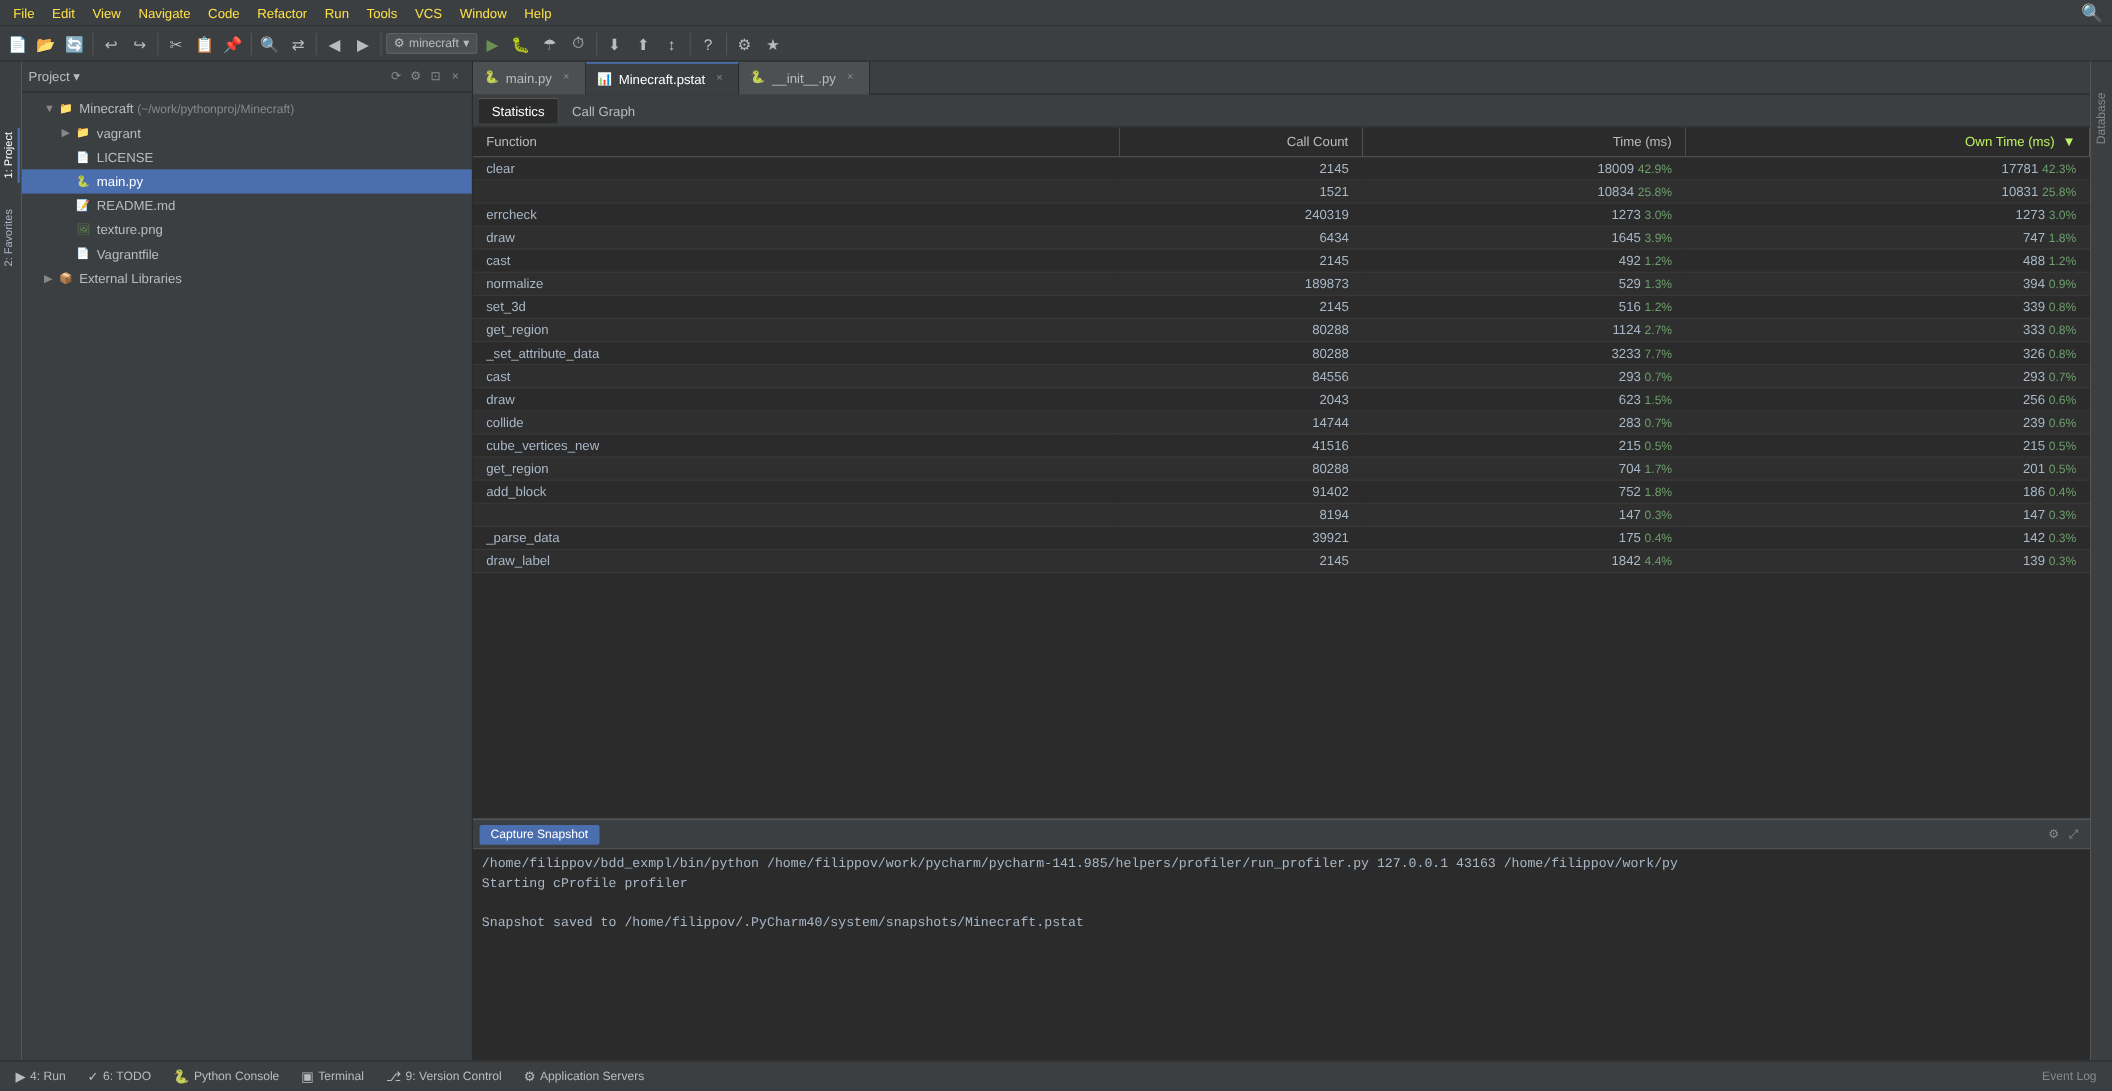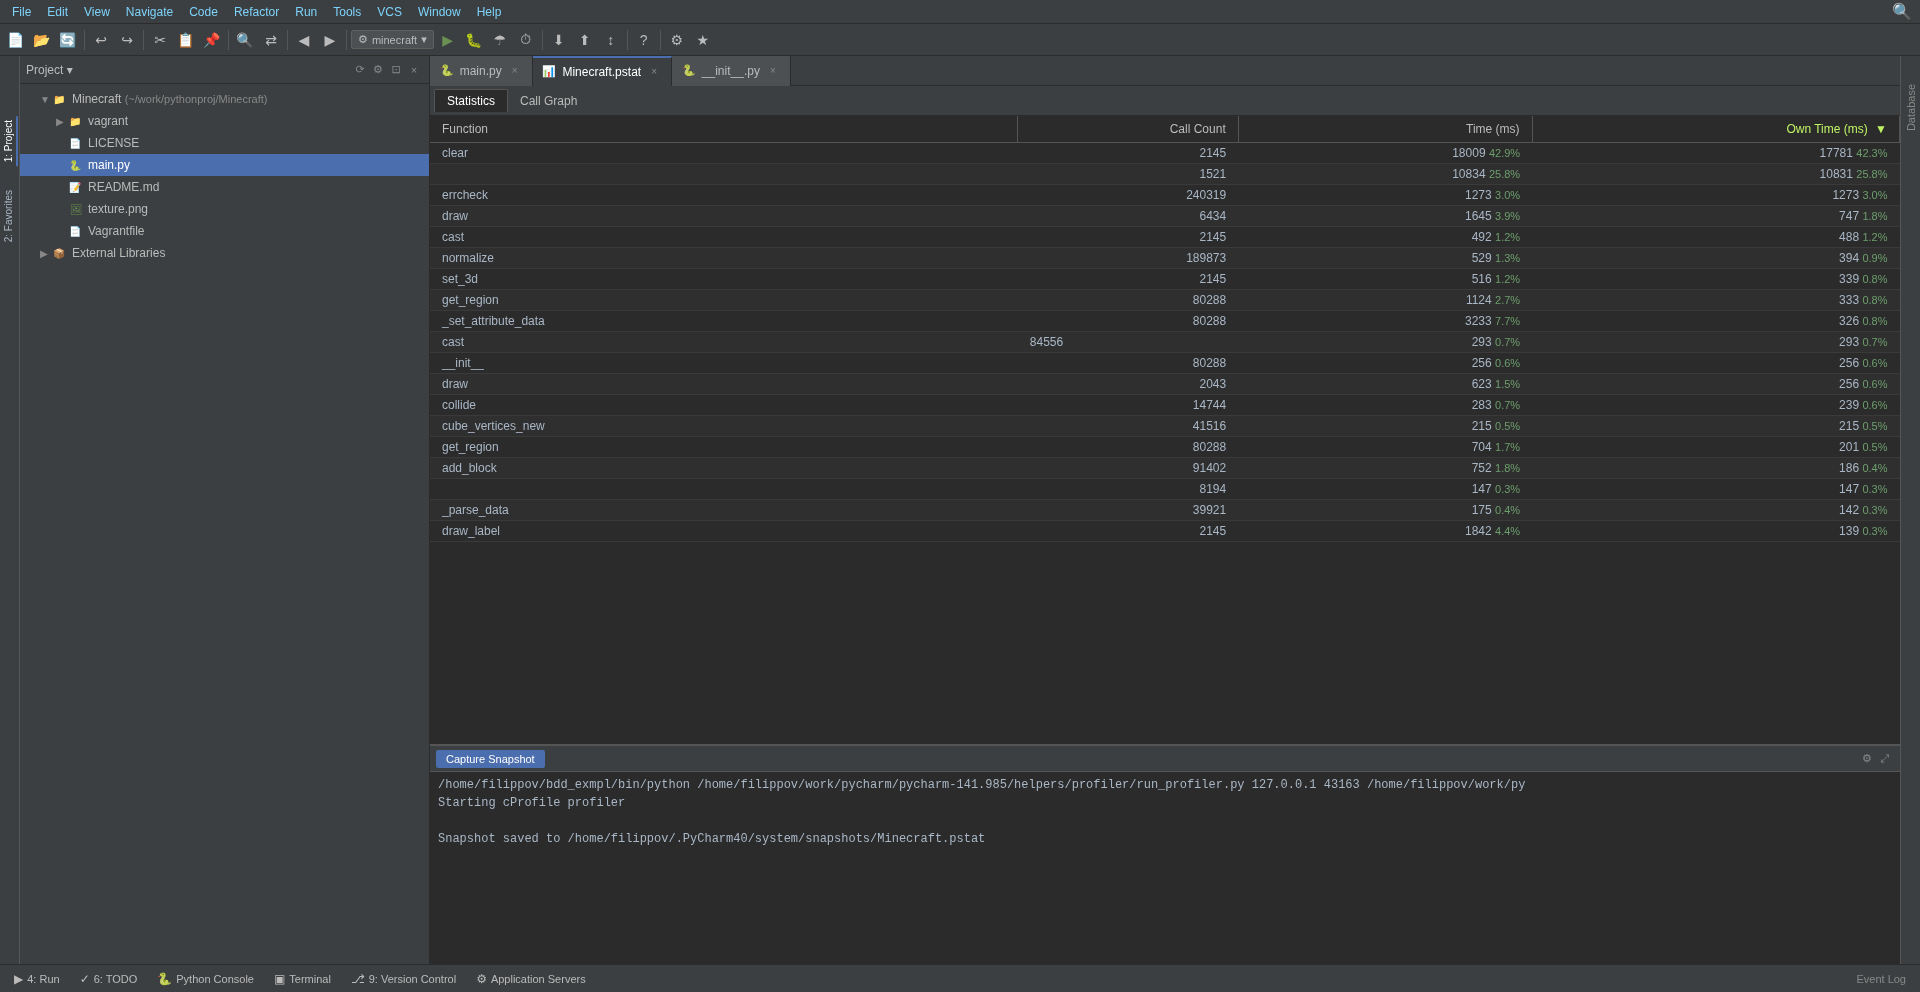--- a/index.html
+++ b/index.html
@@ -20,21 +20,21 @@
       background: #3c3f41;
       border-bottom: 1px solid #2b2b2b;
       display: flex;
       align-items: center;
       height: 24px;
       padding: 0 4px;
       flex-shrink: 0;
     }
     .menu-item {
       padding: 2px 8px;
-      color: #7dd3fc;
+      color: #fde047;
       cursor: pointer;
       font-size: 12px;
     }
 
     
     #toolbar {
       background: #3c3f41;
       border-bottom: 1px solid #2b2b2b;
       display: flex;
       align-items: center;
@@ -658,36 +658,26 @@
       <td style="text-align:right;">80288</td>
       <td style="text-align:right;">
         <span>3233</span> <span class="pct">7.7%</span>
       </td>
       <td style="text-align:right;">
         <span>326</span> <span class="pct">0.8%</span>
       </td>
     </tr>
               <tr>
       <td>cast</td>
-      <td style="">84556</td>
+      <td style="text-align:right;">84556</td>
       <td style="text-align:right;">
         <span>293</span> <span class="pct">0.7%</span>
       </td>
       <td style="text-align:right;">
         <span>293</span> <span class="pct">0.7%</span>
-      </td>
-    </tr>
-              <tr>
-      <td>__init__</td>
-      <td style="text-align:right;">80288</td>
-      <td style="text-align:right;">
-        <span>256</span> <span class="pct">0.6%</span>
-      </td>
-      <td style="text-align:right;">
-        <span>256</span> <span class="pct">0.6%</span>
       </td>
     </tr>
               <tr>
       <td>draw</td>
       <td style="text-align:right;">2043</td>
       <td style="text-align:right;">
         <span>623</span> <span class="pct">1.5%</span>
       </td>
       <td style="text-align:right;">
         <span>256</span> <span class="pct">0.6%</span>

